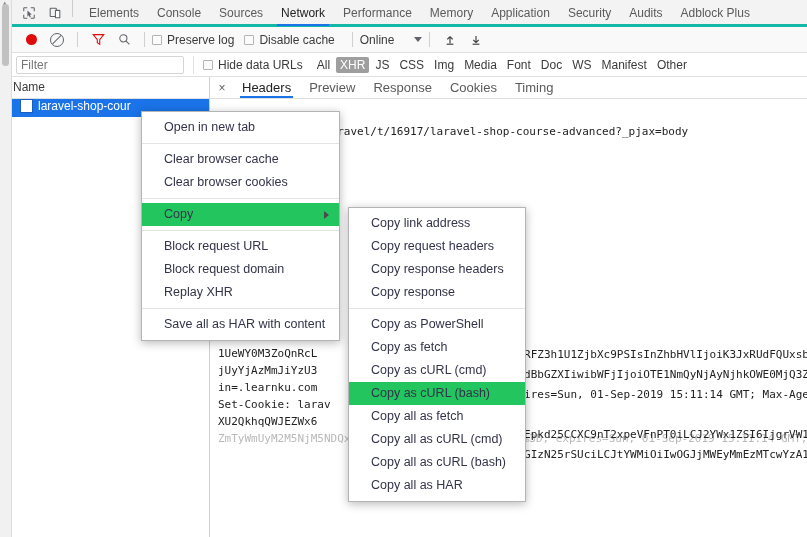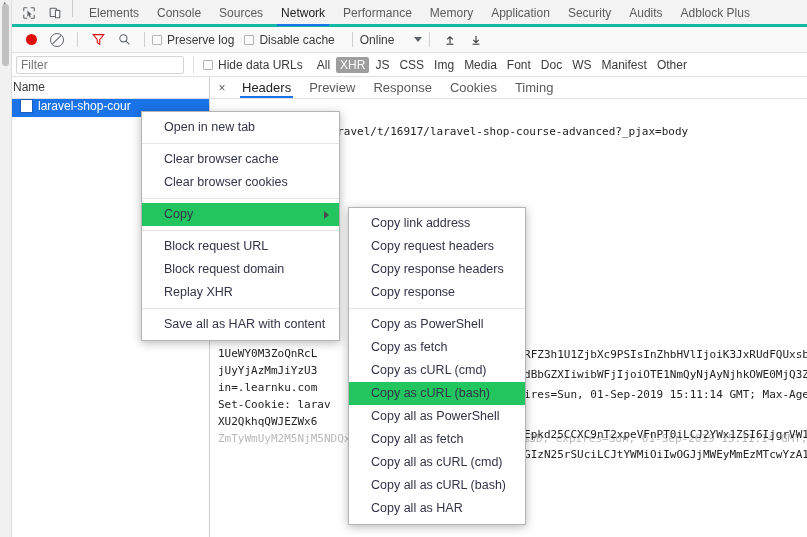--- a/index.html
+++ b/index.html
@@ -365,21 +365,20 @@
     <div class="menu" id="menu-copy">
       <div class="mi">Copy link address</div>
       <div class="mi">Copy request headers</div>
       <div class="mi">Copy response headers</div>
       <div class="mi">Copy response</div>
       <div class="msep"></div>
       <div class="mi">Copy as PowerShell</div>
       <div class="mi">Copy as fetch</div>
       <div class="mi">Copy as cURL (cmd)</div>
       <div class="mi hl">Copy as cURL (bash)</div>
-      <div class="mi">Copy all as PowerShell</div>
       <div class="mi">Copy all as fetch</div>
       <div class="mi">Copy all as cURL (cmd)</div>
       <div class="mi">Copy all as cURL (bash)</div>
       <div class="mi">Copy all as HAR</div>
     </div>
 
   </div>
 </div>
 
 </body></html>

